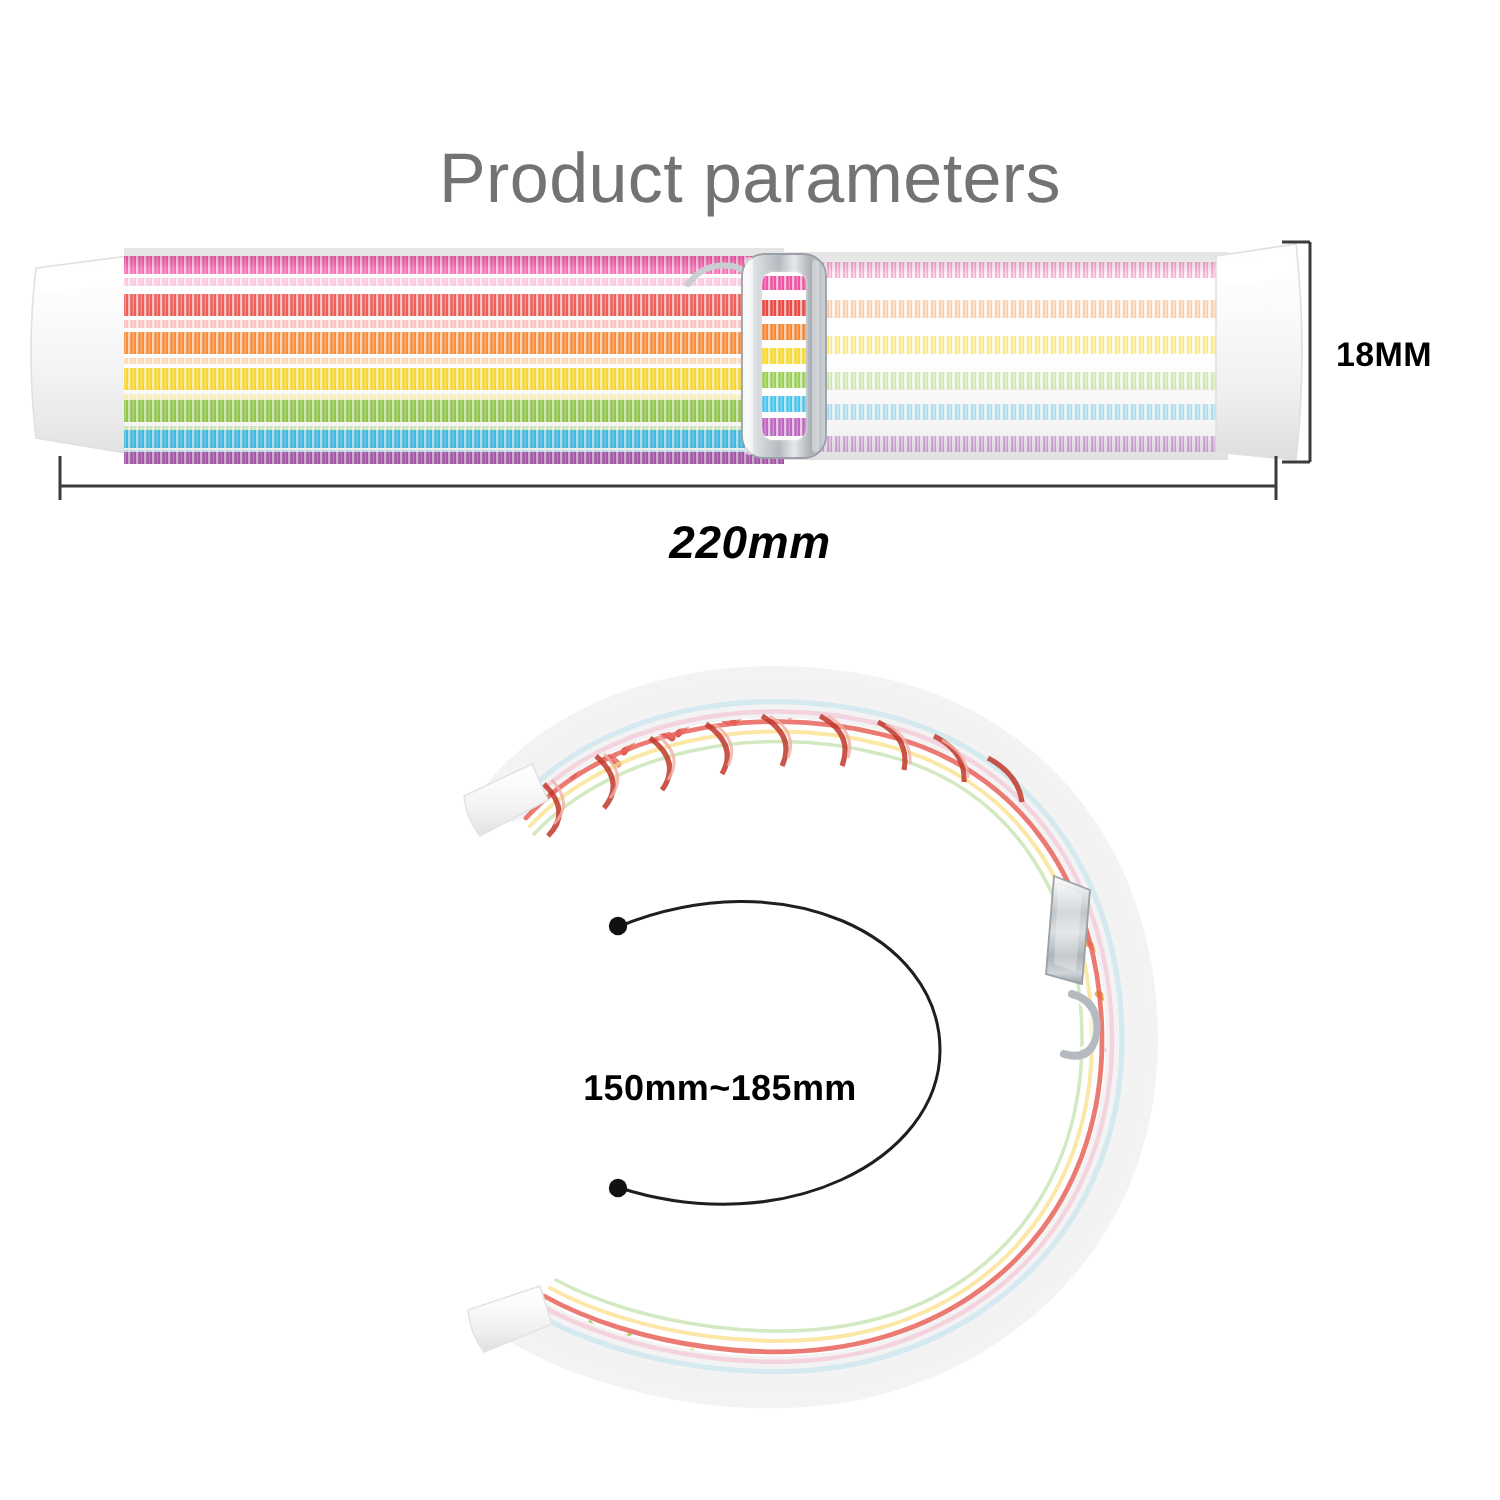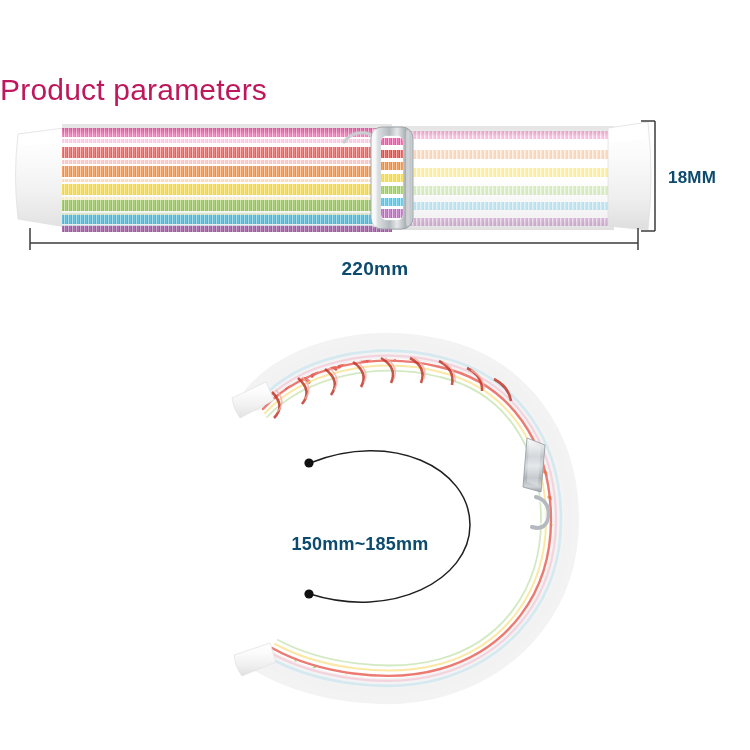--- a/index.html
+++ b/index.html
@@ -23,51 +23,53 @@
     width: 750px;
     height: 750px;
   }
 
   
   .page-title {
     position: absolute;
     left: 0;
     top: 70px;
     width: 750px;
-    font-size: 30px;
+    text-align: center;
+    font-size: 35px;
     font-weight: 400;
     letter-spacing: 0.2px;
-    color: #be185d;
+    color: #737373;
     line-height: 40px;
   }
 
   
   .stage {
     position: absolute;
     left: 0;
     top: 0;
     width: 750px;
     height: 750px;
   }
 
   
   .dim-label {
     position: absolute;
     font-family: "Liberation Sans", sans-serif;
     font-weight: 700;
-    color: #0c4a6e;
+    color: #000000;
     white-space: nowrap;
   }
   .dim-width-label {
     left: 0;
     top: 258px;
     width: 750px;
     text-align: center;
-    font-size: 19px;
+    font-size: 23px;
     letter-spacing: 0.3px;
+    font-style: italic;
   }
   .dim-height-label {
     left: 668px;
     top: 168px;
     font-size: 17px;
     letter-spacing: 0.2px;
   }
   .dim-circ-label {
     left: 0;
     top: 534px;

